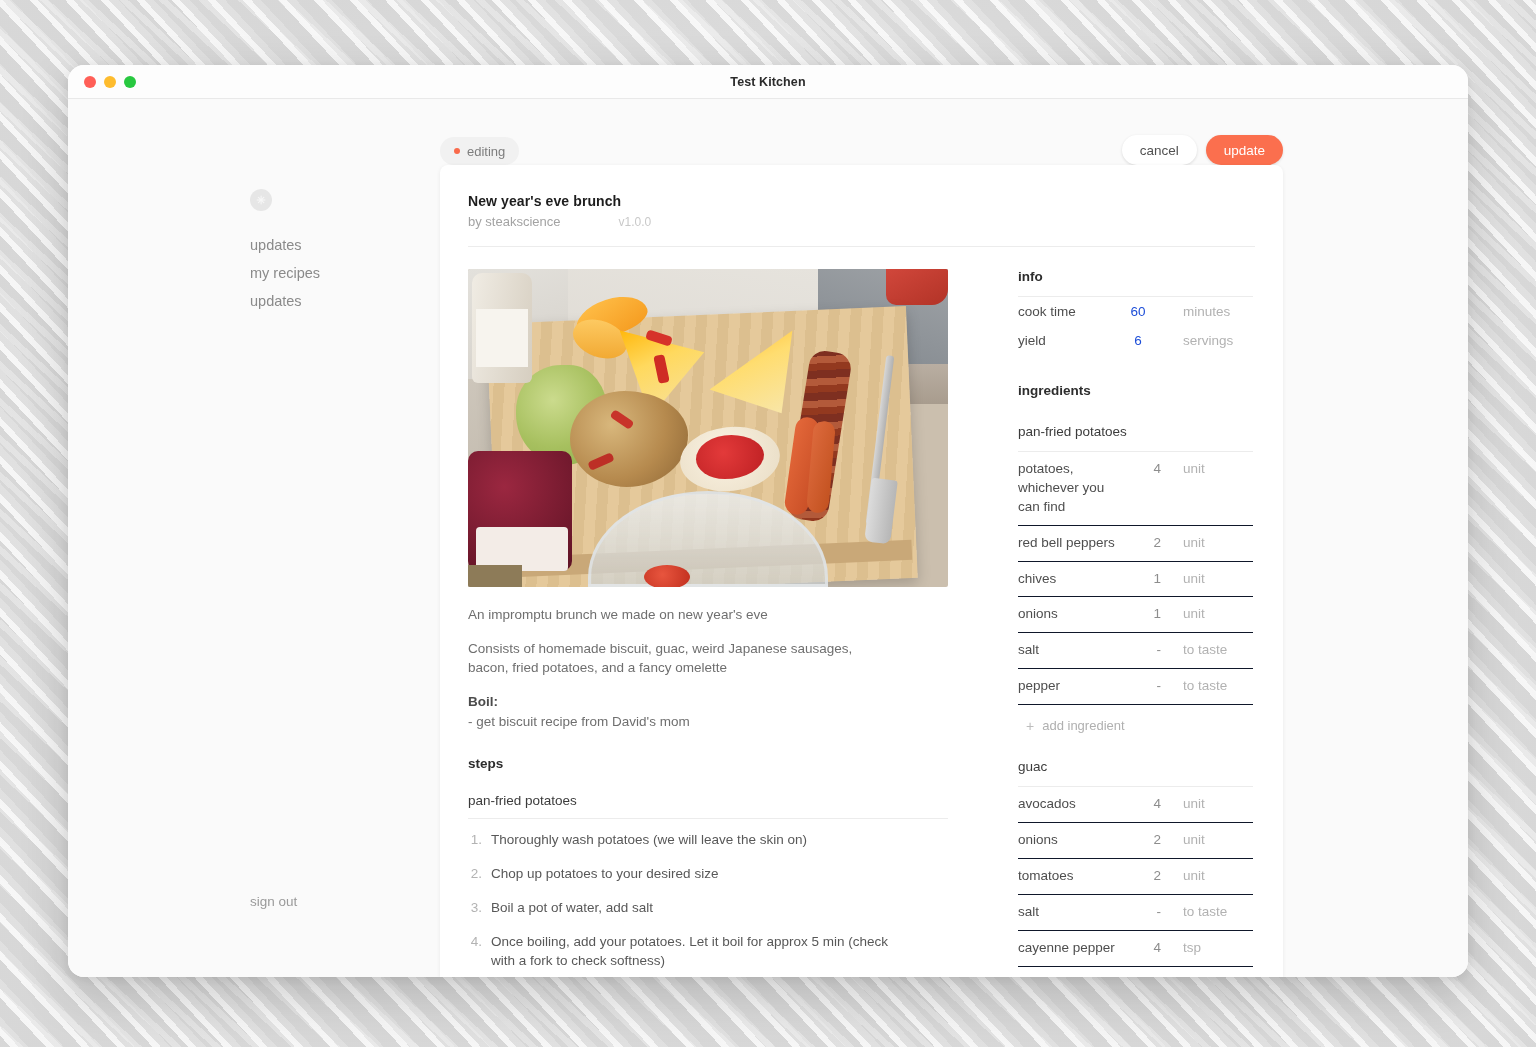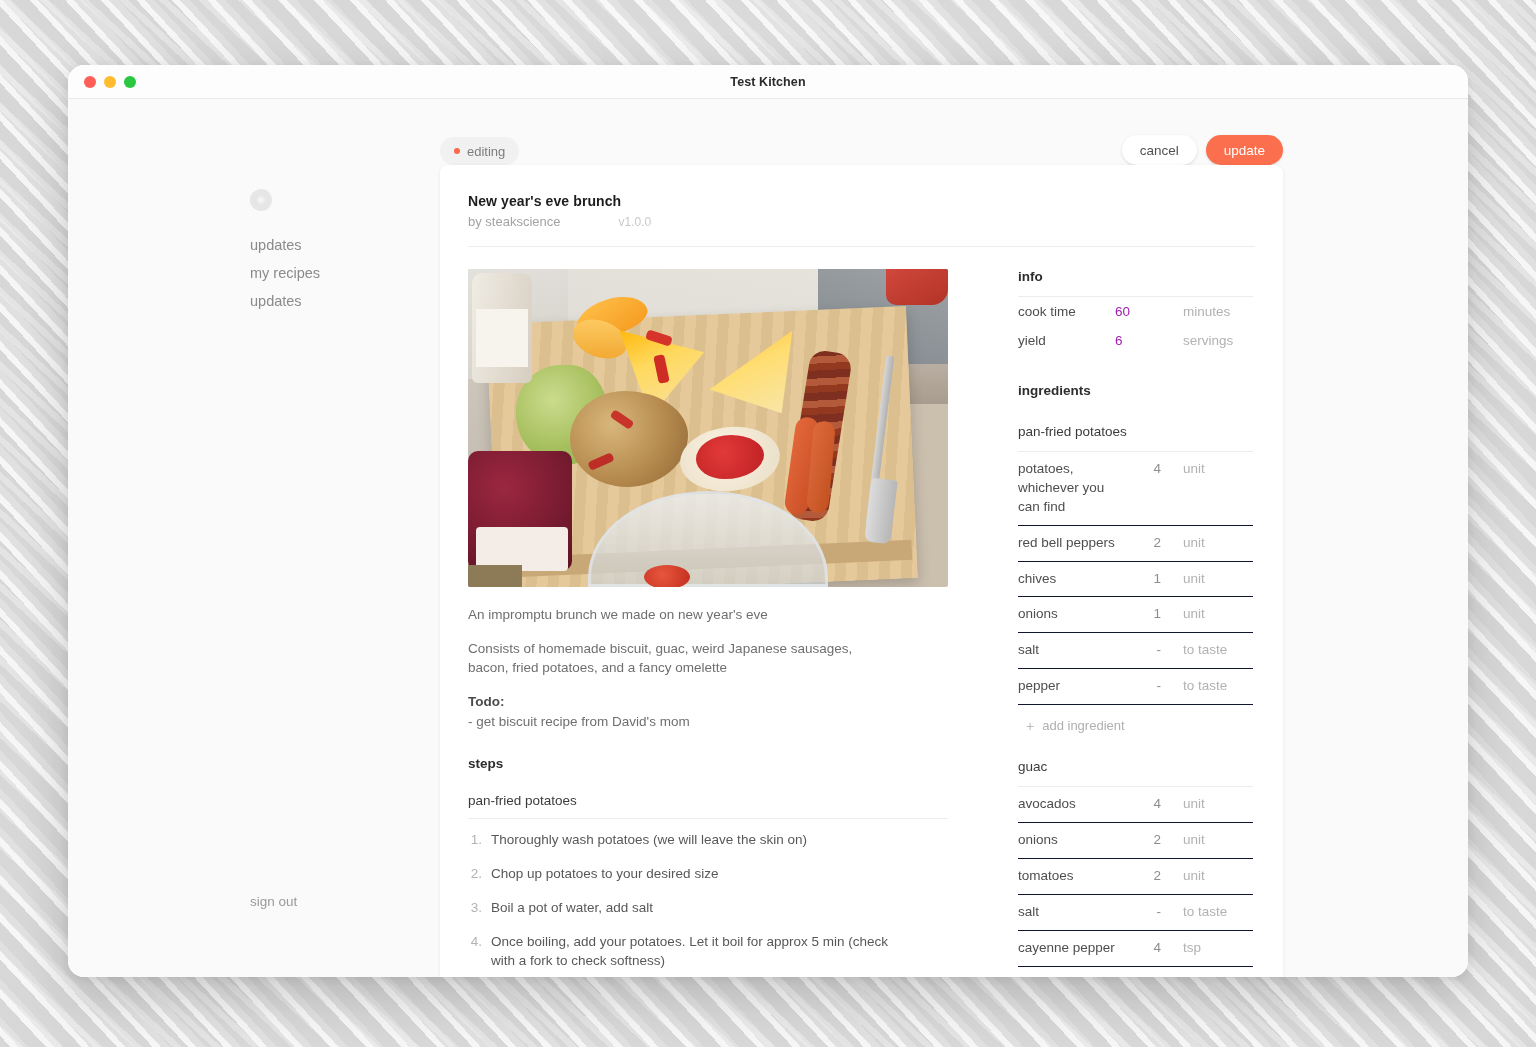--- a/index.html
+++ b/index.html
@@ -342,21 +342,21 @@
   }
   .panel-rule { height: 1px; background: #ececec; margin-top: 12px; }
 
   .kv-row {
     display: flex;
     align-items: baseline;
     padding: 7px 0;
     font-size: 13.5px;
   }
   .kv-key { color: #4e4e4e; flex: 1; }
-  .kv-val { color: #a21caf; width: 46px; text-align: left; }
+  .kv-val { color: #1d4ed8; width: 46px; text-align: center; }
   .kv-unit { color: #b2b2b2; width: 92px; padding-left: 22px; }
 
   .subsection { margin-top: 26px; }
   .subsection-title {
     font-size: 13.5px;
     color: #3b3b3b;
   }
   .ing-row {
     display: flex;
     align-items: flex-start;
@@ -480,21 +480,21 @@
               <div class="ph ph-jar"></div>
               <div class="ph ph-jar-lbl"></div>
               <div class="ph ph-grain"></div>
               <div class="ph ph-bowl"></div>
               <div class="ph ph-tomato"></div>
             </div>
 
             <div id="recipe-desc">
               <div class="desc-p">An impromptu brunch we made on new year's eve</div>
               <div class="desc-p">Consists of homemade biscuit, guac, weird Japanese sausages, bacon, fried potatoes, and a fancy omelette</div>
-              <div class="desc-p todo-head">Todo:</div>
+              <div class="desc-p todo-head">Boil:</div>
               <div class="desc-p todo-line">- get biscuit recipe from David's mom</div>
             </div>
 
             <div id="steps-section">
               <div class="section-label">steps</div>
 
               <div class="step-group-title">pan-fried potatoes</div>
               <div class="step-group-rule"></div>
 
               <div class="step-row">

